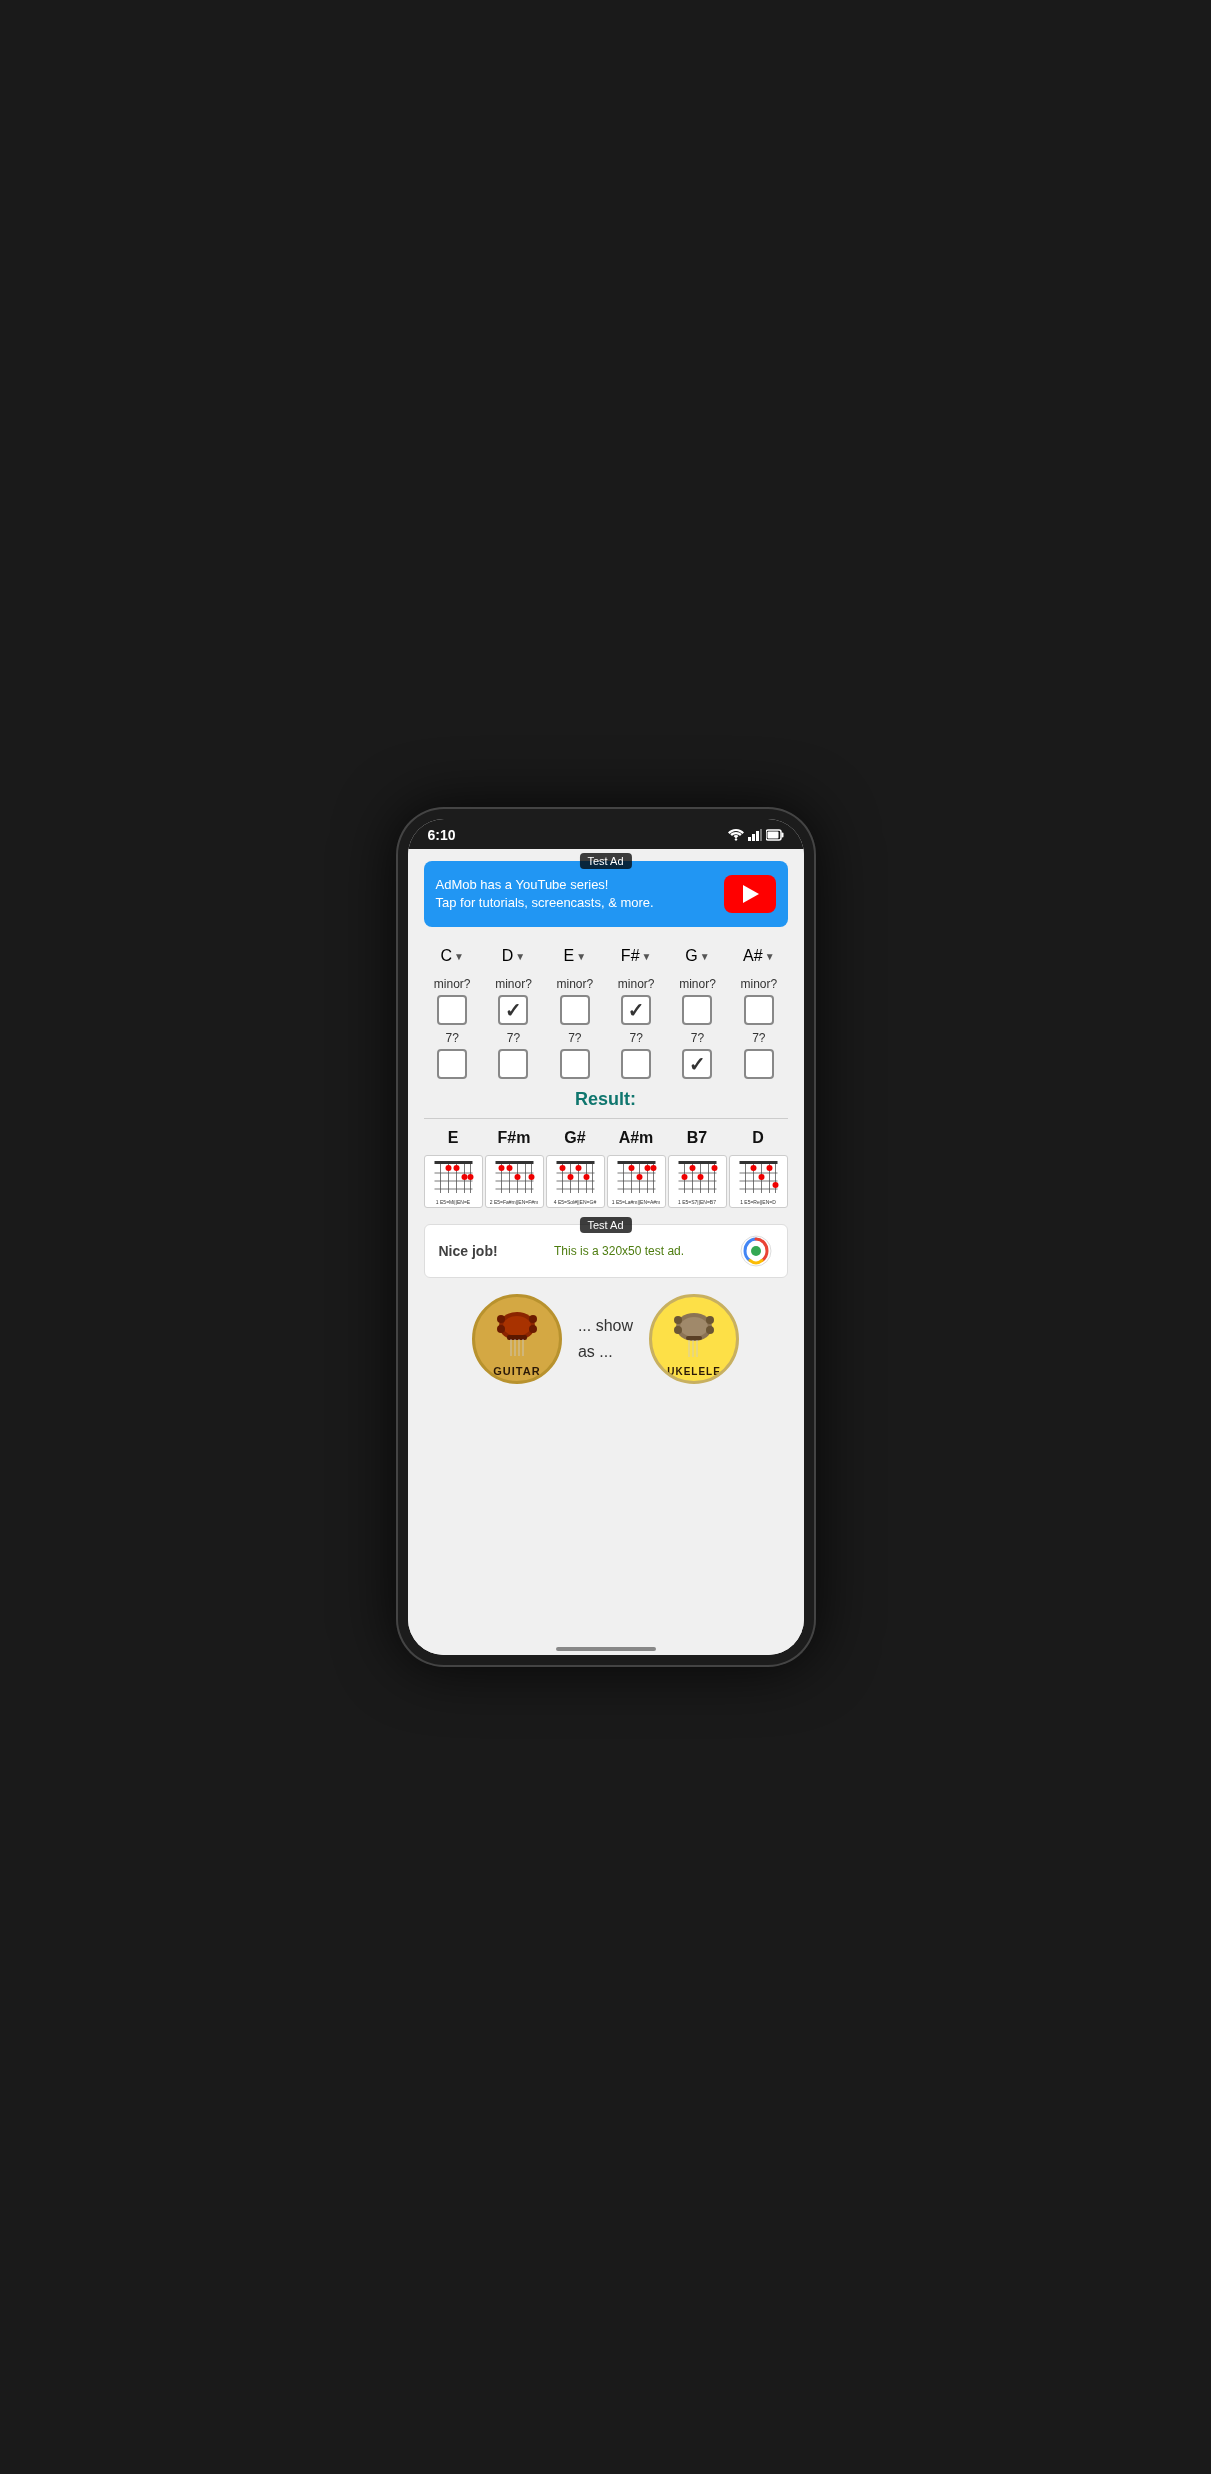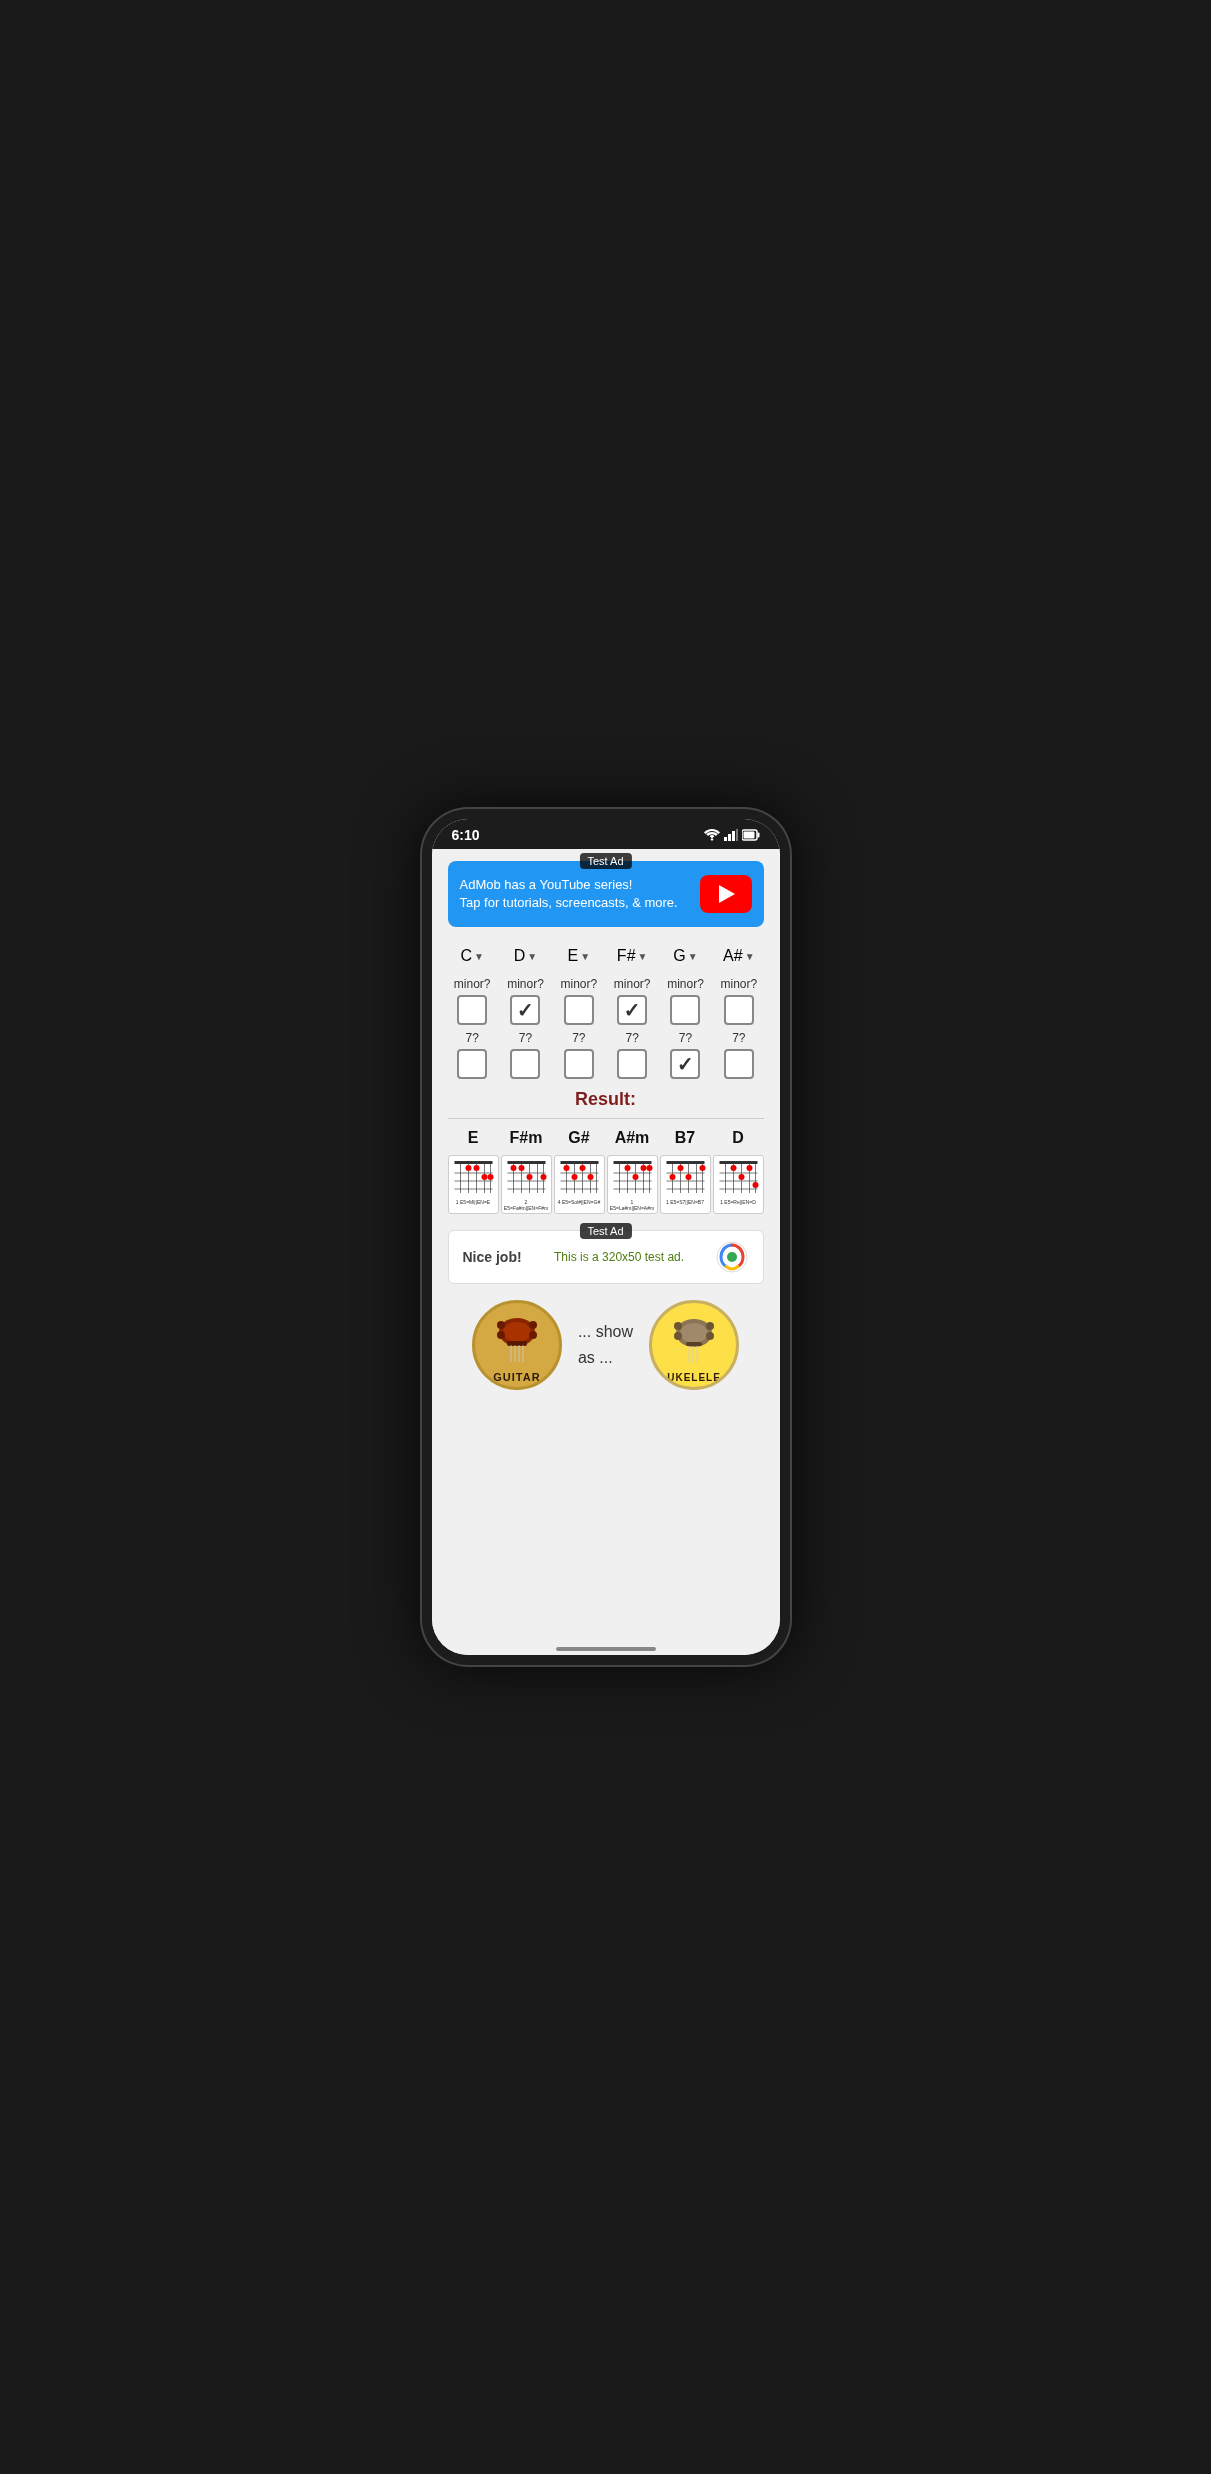--- a/index.html
+++ b/index.html
@@ -5,21 +5,21 @@
     * { box-sizing: border-box; margin: 0; padding: 0; }
     body {
       background: #1a1a1a;
       display: flex;
       justify-content: center;
       align-items: center;
       min-height: 100vh;
       font-family: 'Helvetica Neue', Arial, sans-serif;
     }
     .phone-frame {
-      width: 372px;
+      width: 420px;
       height: 860px;
       background: #1c1c1c;
       border-radius: 48px;
       padding: 12px;
       box-shadow: 0 0 60px rgba(0,0,0,0.8), inset 0 0 0 2px #444;
       position: relative;
     }
     .phone-screen {
       width: 100%;
       height: 100%;
@@ -151,21 +151,21 @@
       font-size: 20px;
       color: #333;
       font-weight: bold;
       line-height: 1;
     }
     .result-label {
       text-align: center;
       font-size: 18px;
       font-weight: bold;
       margin: 10px 0 8px;
-      color: #7f1d1d;
+      color: #0f766e;
     }
     .divider {
       height: 1px;
       background: #ccc;
       margin-bottom: 10px;
     }
     .result-chords {
       display: grid;
       grid-template-columns: repeat(6, 1fr);
       gap: 2px;

